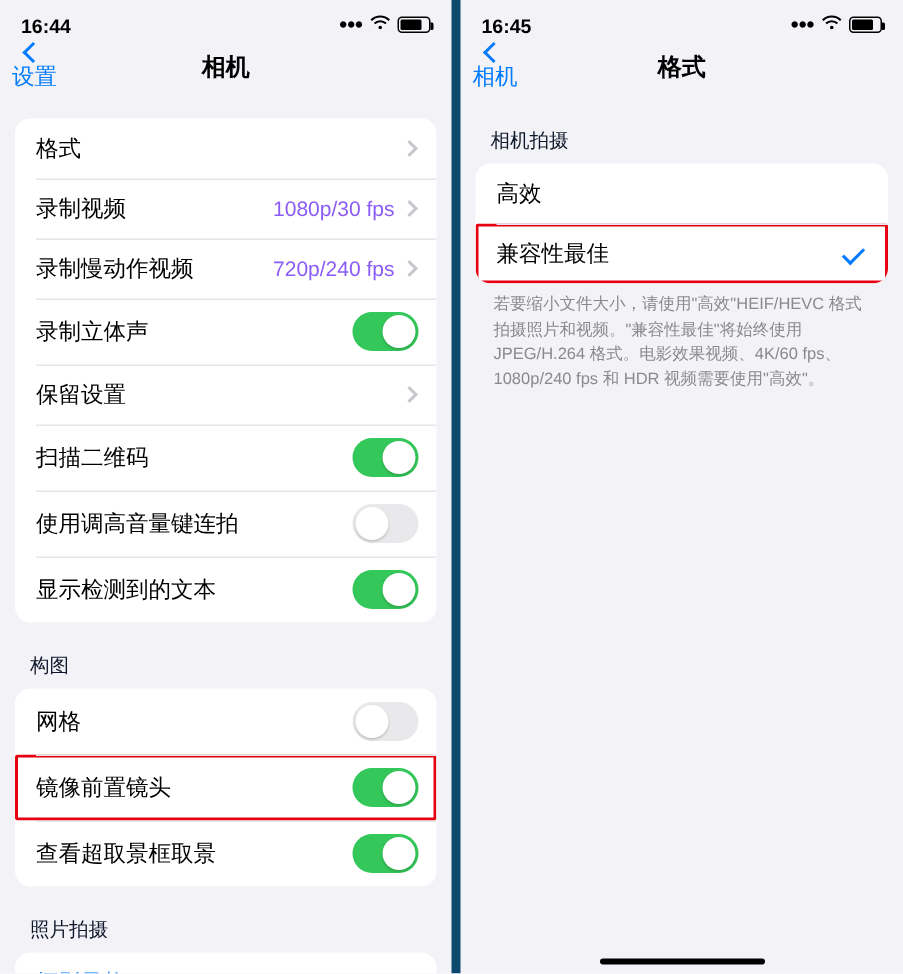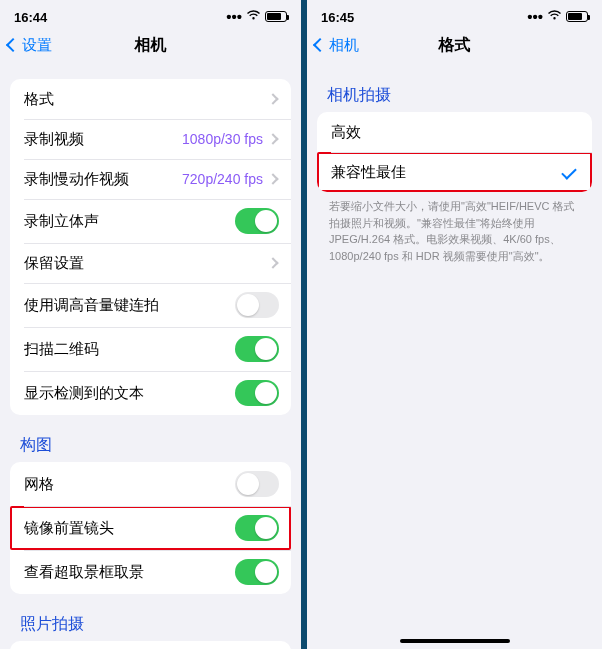--- a/index.html
+++ b/index.html
@@ -21,26 +21,26 @@
   .phone + .phone { border-left: 6px solid #0c4a6e; }
 
   
   .status { height: 25px; display: flex; align-items: flex-end; padding: 6px 14px 0 14px; font-size: 13px; font-weight: 600; }
   .status .time { flex: 0 0 auto; }
   .status .spacer { flex: 1; }
   .status .icons { display: flex; gap: 4px; align-items: center; letter-spacing: -1px; }
 
   
   .nav { height: 40px; display: flex; align-items: center; padding: 0 8px; position: relative; }
-  .nav .back { display: flex; align-items: center; color: #007aff; font-size: 15px; gap: 2px; }
+  .nav .back { display: flex; align-items: center; color: #007aff; font-size: 15px; gap: 2px; flex-direction: column; }
   .nav .title { position: absolute; left: 0; right: 0; text-align: center; font-size: 16px; font-weight: 600; pointer-events: none; }
 
   
   .section { margin: 14px 10px 0 10px; }
-  .section-header { color: #1d4ed8; font-size: 16px; padding: 6px 10px 6px 10px; }
+  .section-header { color: #0f172a; font-size: 13px; padding: 6px 10px 6px 10px; }
   .group {
     background: #fff;
     border-radius: 10px;
     overflow: hidden;
   }
   .row {
     min-height: 40px;
     padding: 9px 12px 9px 14px;
     display: flex;
     align-items: center;
@@ -141,26 +141,26 @@
       </div>
       <div class="row">
         <span class="label">录制立体声</span>
         <div class="toggle on"></div>
       </div>
       <div class="row">
         <span class="label">保留设置</span>
         <span class="chevron"></span>
       </div>
       <div class="row">
+        <span class="label">扫描二维码</span>
+        <div class="toggle on"></div>
+      </div>
+      <div class="row">
         <span class="label">使用调高音量键连拍</span>
         <div class="toggle off"></div>
-      </div>
-      <div class="row">
-        <span class="label">扫描二维码</span>
-        <div class="toggle on"></div>
       </div>
       <div class="row">
         <span class="label">显示检测到的文本</span>
         <div class="toggle on"></div>
       </div>
     </div>
   </div>
 
   <div class="section">
     <div class="section-header">构图</div>

